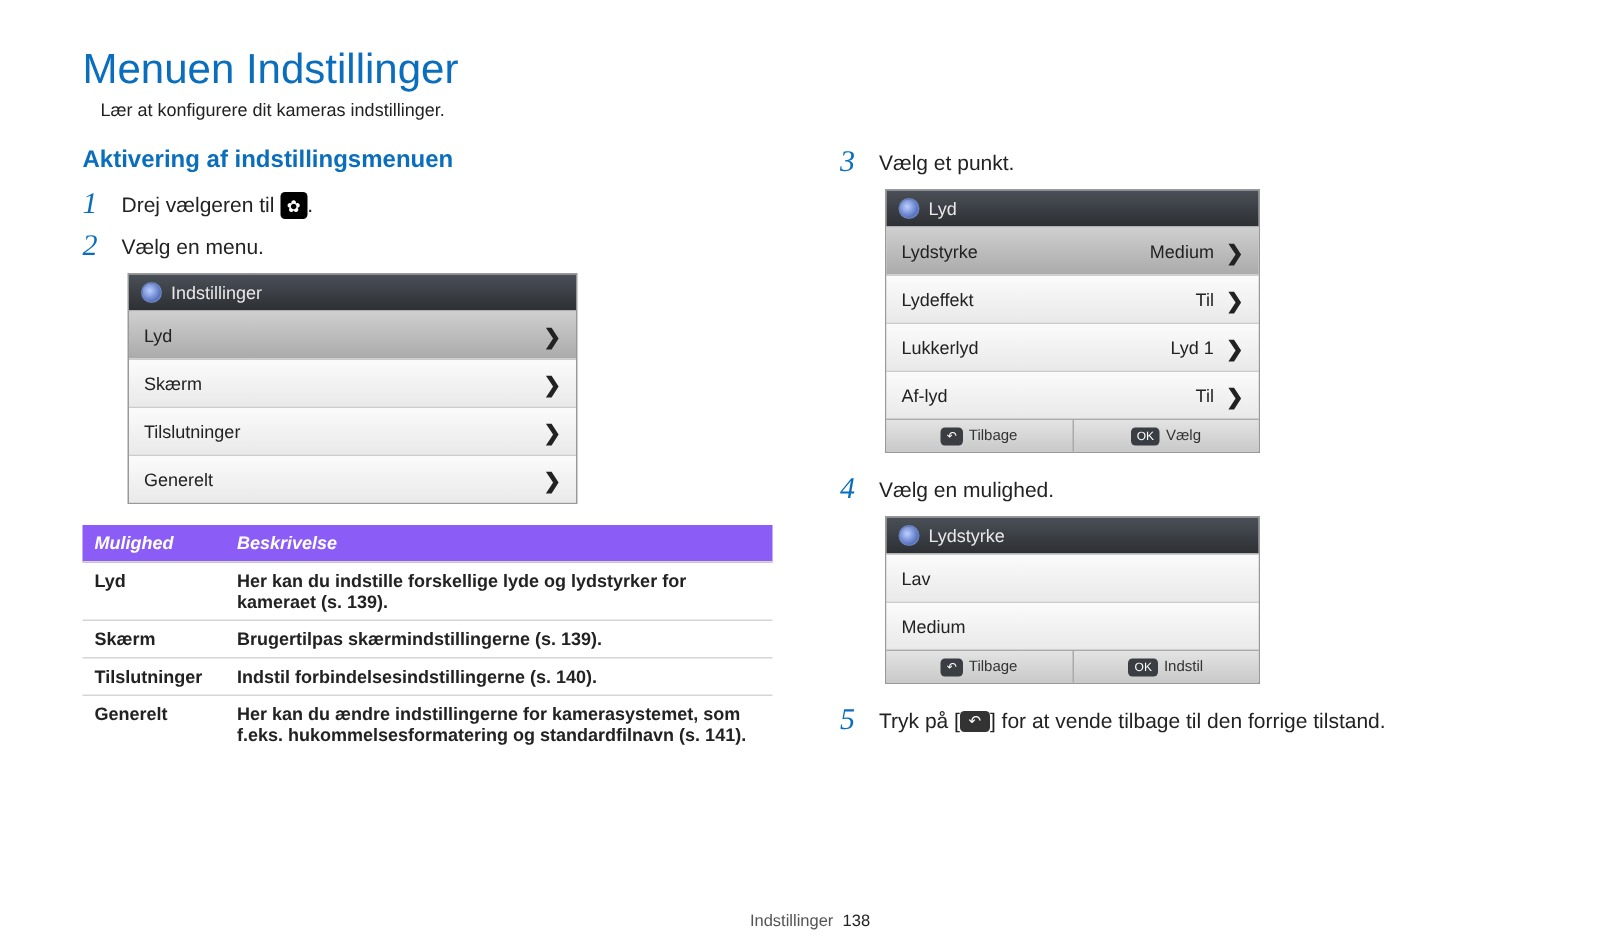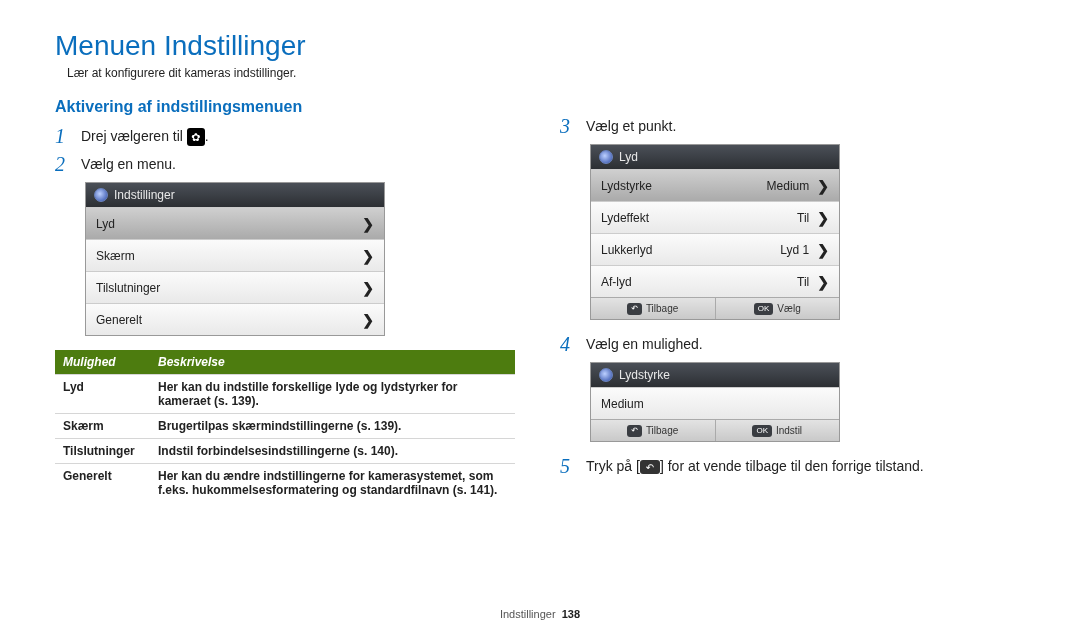--- a/index.html
+++ b/index.html
@@ -20,21 +20,20 @@
     font-weight: normal;
     margin: 0 0 4px 0;
   }
   .subtitle {
     font-size: 12px;
     margin: 0 0 18px 12px;
   }
   .columns {
     display: flex;
     gap: 40px;
-    align-items: center;
   }
   .col { flex: 1; }
   h2.section {
     color: #0a6ebd;
     font-size: 16px;
     font-weight: bold;
     margin: 0 0 10px 0;
   }
   .step {
     display: flex;
@@ -130,21 +129,21 @@
   }
   .check { font-weight: bold; }
   
   table.desc {
     border-collapse: collapse;
     width: 460px;
     font-size: 12px;
     margin-top: 4px;
   }
   table.desc th {
-    background: #4d7c0f;
+    background: #8b5cf6;
     color: #fff;
     text-align: left;
     font-weight: bold;
     font-style: italic;
     padding: 5px 8px;
   }
   table.desc td {
     padding: 5px 8px;
     border-top: 1px solid #d6d6d6;
     vertical-align: top;
@@ -152,21 +151,21 @@
   }
   table.desc td.opt { font-weight: bold; width: 95px; }
   .footer {
     position: absolute;
     bottom: 10px;
     left: 0; right: 0;
     text-align: center;
     font-size: 11px;
     color: #555;
   }
-  .footer .pg { font-weight: bold; color: #222; }
+  .footer .pg { font-weight: normal; color: #222; }
   .back-key-inline {
     display: inline-flex;
     width: 20px; height: 14px;
     background: #333; color: #fff;
     border-radius: 3px;
     align-items: center; justify-content: center;
     font-size: 10px;
     vertical-align: middle;
   }
 </style>
@@ -306,20 +305,23 @@
       <span class="step-text">Vælg en mulighed.</span>
     </div>
 
     <div class="cam" style="width:250px;">
       <div class="cam-top">
         <span class="cam-dial"></span>
         <span>Lydstyrke</span>
       </div>
       <div class="cam-rows">
         <div class="cam-row">
+          <span>Lav</span>
+        </div>
+        <div class="cam-row">
           <span>Medium</span>
         </div>
       </div>
       <div class="cam-bottom">
         <div>
           <span class="btn-back">↶</span>
           <span>Tilbage</span>
         </div>
         <div>
           <span class="btn-ok">OK</span>

